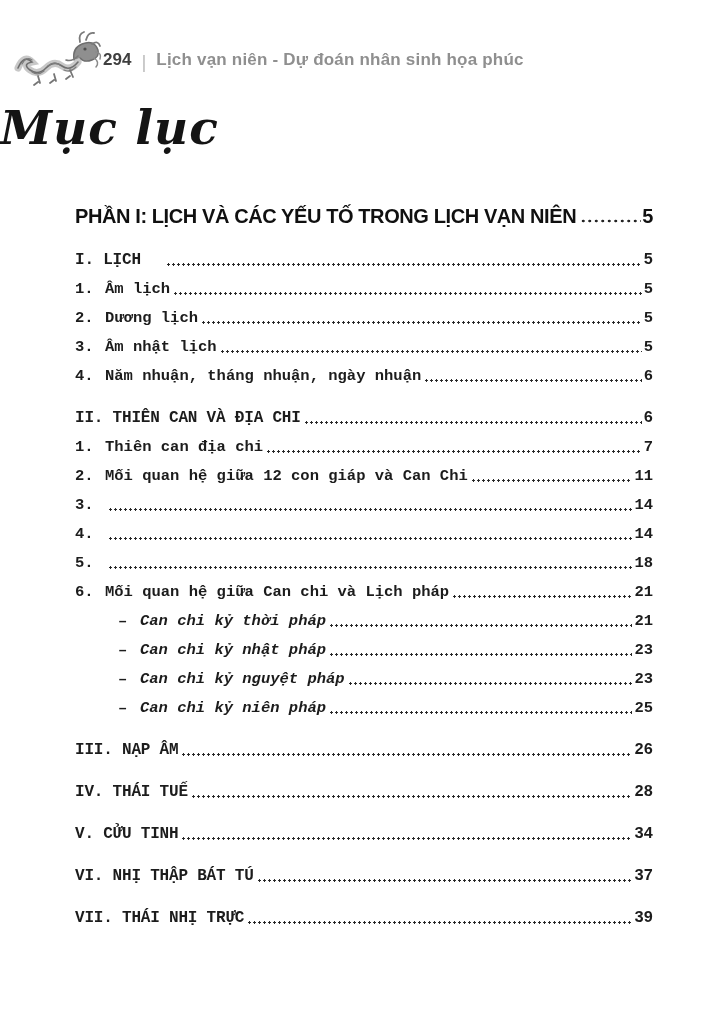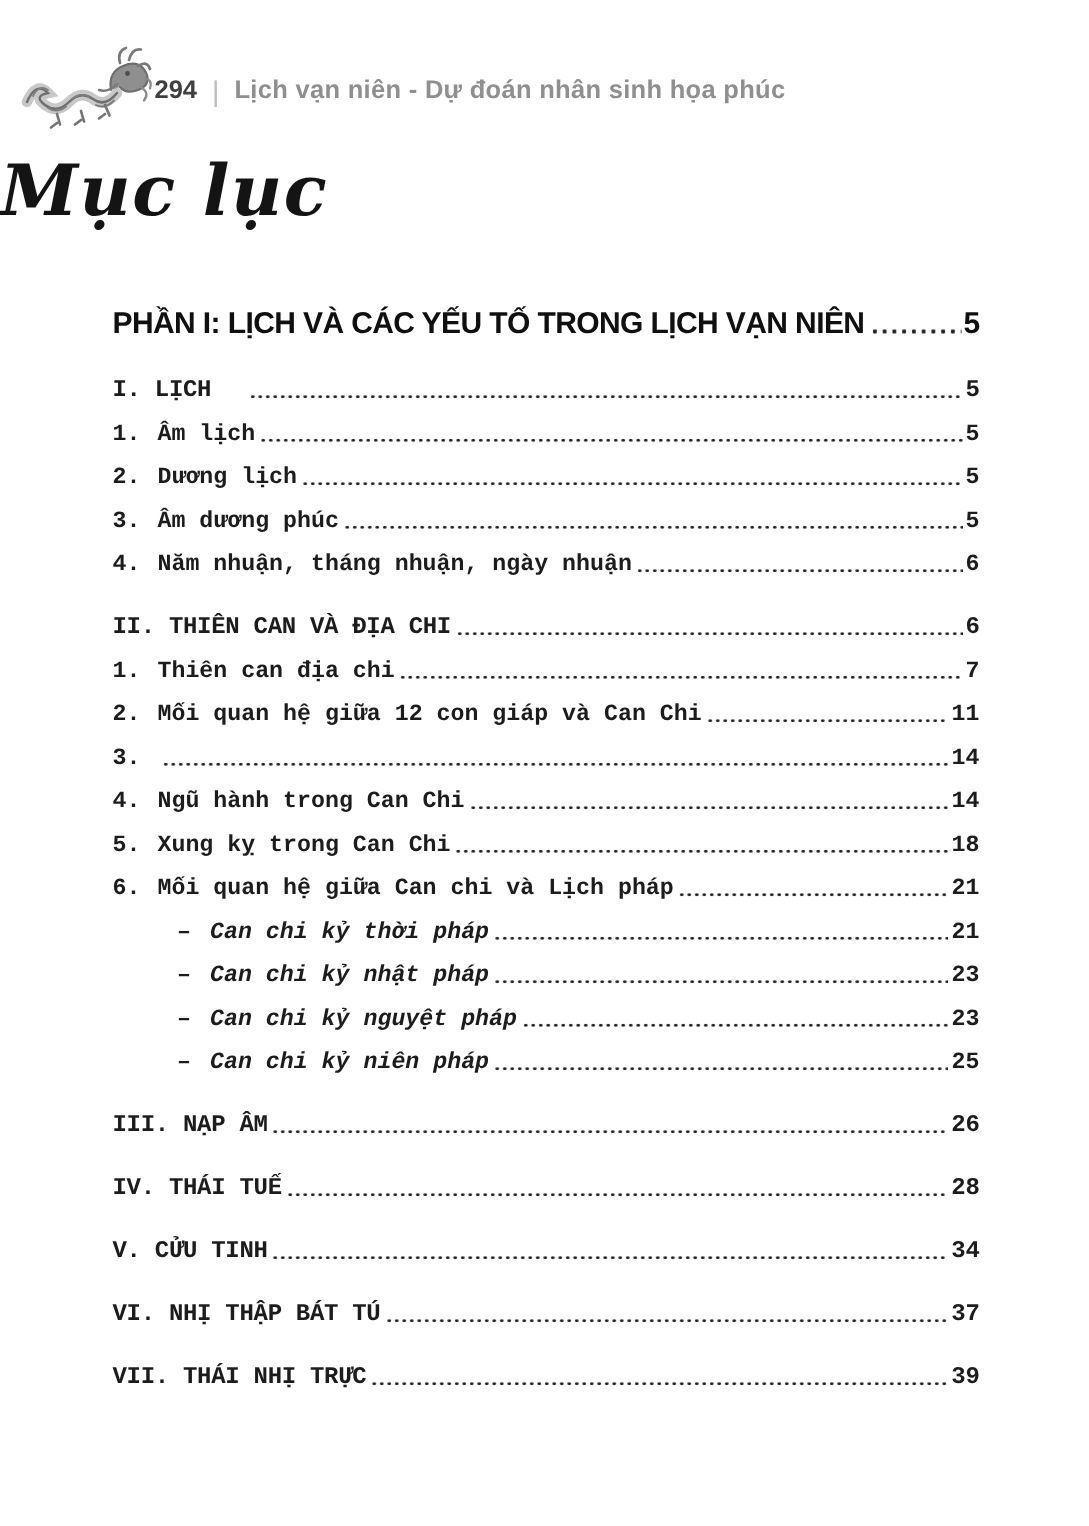--- a/index.html
+++ b/index.html
@@ -116,21 +116,21 @@
 
     <div class="row item">
       <span class="txt num">2.</span>
       <span class="txt label">Dương lịch</span>
       <span class="leader"></span>
       <span class="pg">5</span>
     </div>
 
     <div class="row item">
       <span class="txt num">3.</span>
-      <span class="txt label">Âm dương phúc</span>
+      <span class="txt label">Âm nhật lịch</span>
       <span class="leader"></span>
       <span class="pg">5</span>
     </div>
 
     <div class="row item">
       <span class="txt num">4.</span>
       <span class="txt label">Năm nhuận, tháng nhuận, ngày nhuận</span>
       <span class="leader"></span>
       <span class="pg">6</span>
     </div>
@@ -156,28 +156,26 @@
     </div>
 
     <div class="row item">
       <span class="txt num">3.</span>
       <span class="leader"></span>
       <span class="pg">14</span>
     </div>
 
     <div class="row item">
       <span class="txt num">4.</span>
-      <span class="txt label">Ngũ hành trong Can Chi</span>
       <span class="leader"></span>
       <span class="pg">14</span>
     </div>
 
     <div class="row item">
       <span class="txt num">5.</span>
-      <span class="txt label">Xung kỵ trong Can Chi</span>
       <span class="leader"></span>
       <span class="pg">18</span>
     </div>
 
     <div class="row item">
       <span class="txt num">6.</span>
       <span class="txt label">Mối quan hệ giữa Can chi và Lịch pháp</span>
       <span class="leader"></span>
       <span class="pg">21</span>
     </div>

